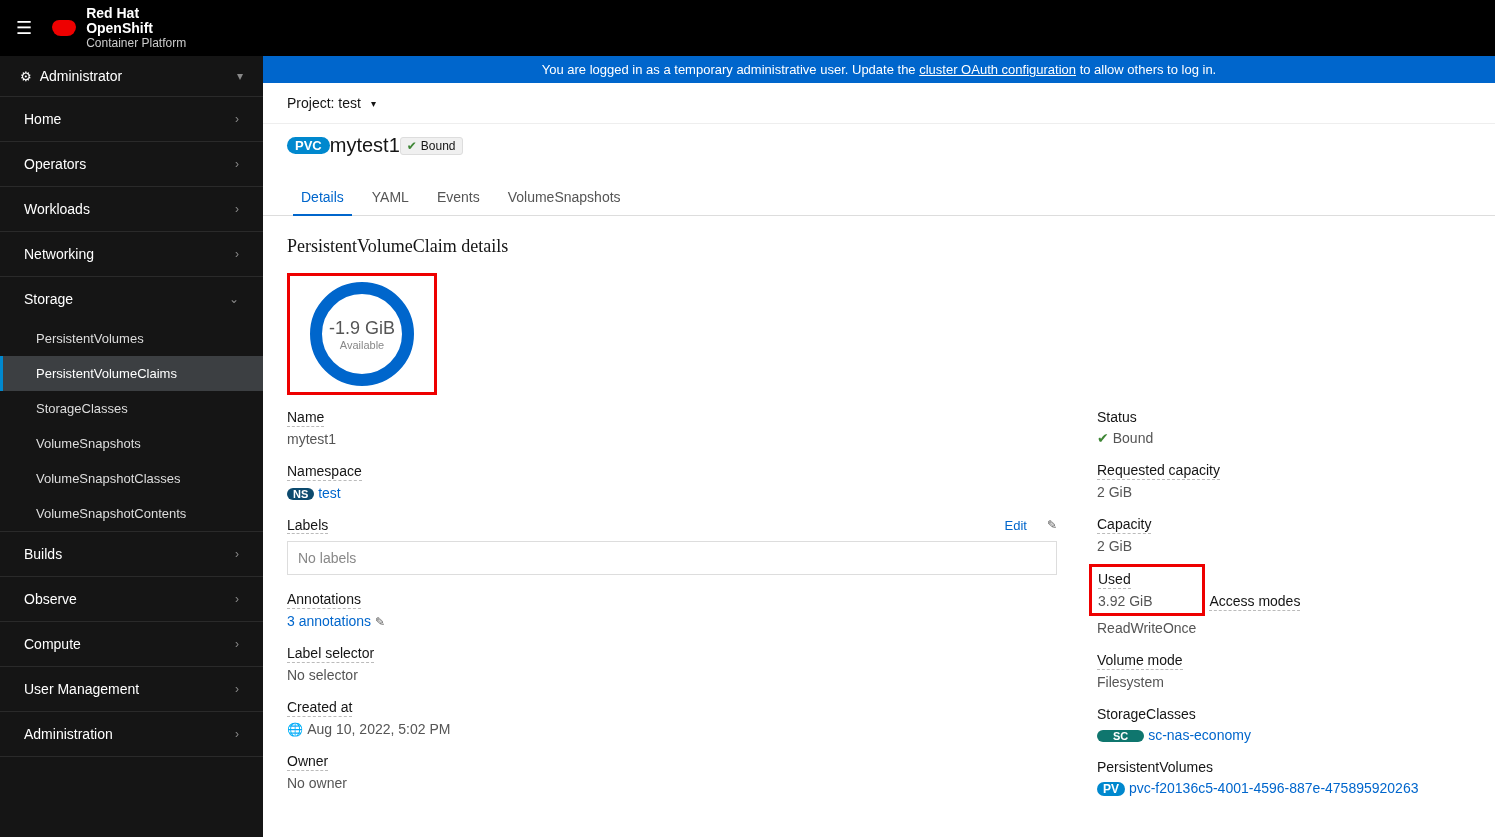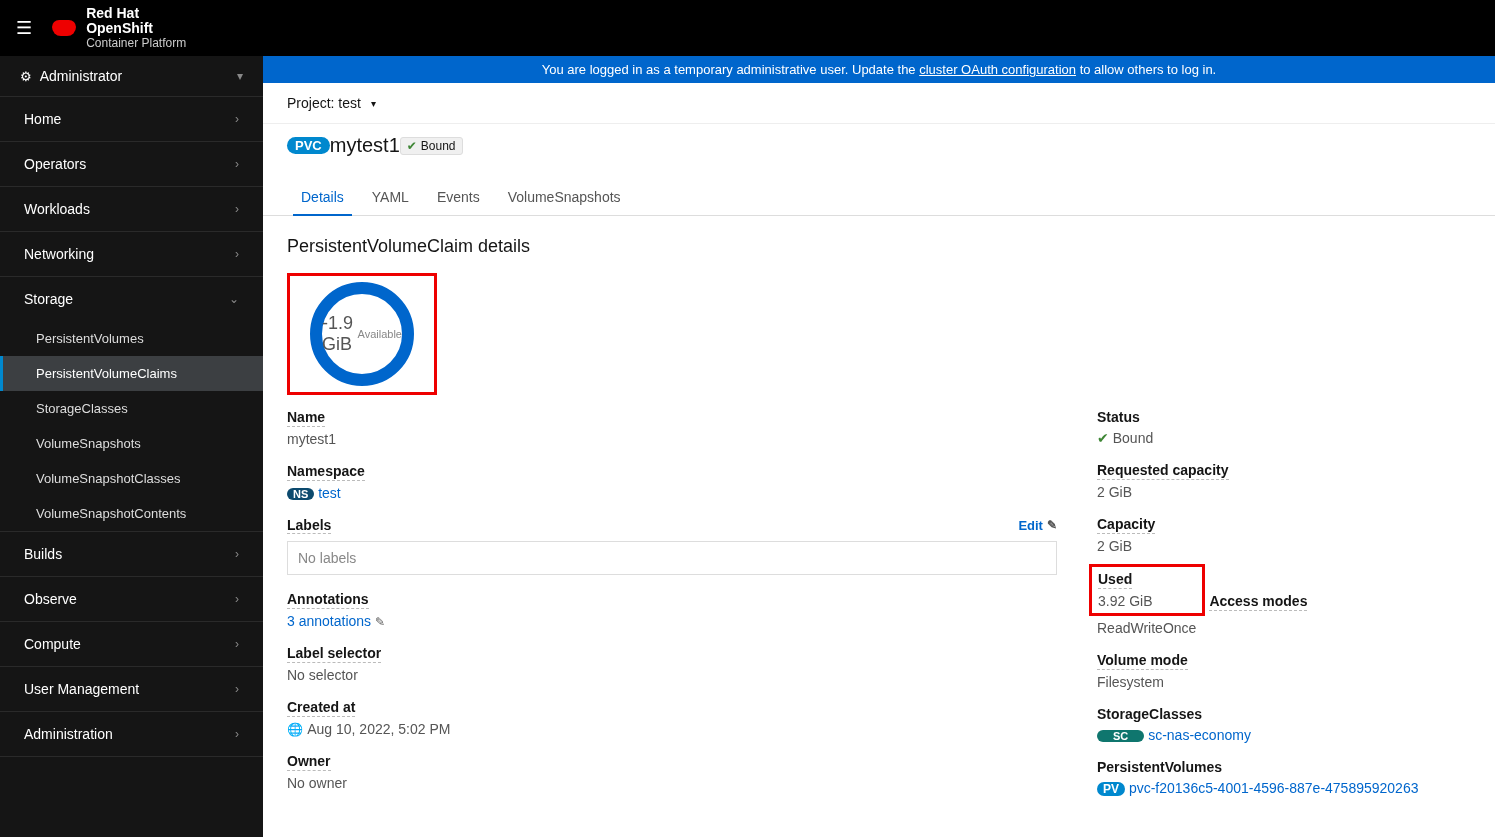--- a/index.html
+++ b/index.html
@@ -30,36 +30,36 @@
 .title-row { padding: 10px 24px 8px; display: flex; align-items: center; gap: 0; }
 .pvc-badge { background: #0088ce; color: #fff; border-radius: 10px; padding: 1px 8px; font-size: 13px; font-weight: 700; }
 .title-text { font-size: 20px; font-weight: 400; }
 .status-pill { display: inline-flex; align-items: center; background: #f0f0f0; border: 1px solid #ddd; border-radius: 3px; padding: 1px 6px; font-size: 12px; gap: 4px; }
 .status-pill .check { color: #3e8635; }
 .tabs { display: flex; border-bottom: 1px solid #ddd; padding: 0 24px; margin-top: 14px; }
 .tab { padding: 10px 14px; cursor: pointer; color: #555; position: relative; }
 .tab.active { color: #0066cc; }
 .tab.active::after { content: ""; position: absolute; bottom: -1px; left: 6px; right: 6px; height: 2px; background: #0066cc; }
 .content { padding: 20px 24px; }
-.section-title { font-size: 18px; font-weight: 400; margin-bottom: 16px; }
+.section-title { font-size: 18px; font-weight: 400; margin-bottom: 16px; font-family: Liberation Serif, serif; }
 .donut-box { border: 3px solid #e00; display: inline-block; padding: 6px 20px; margin-bottom: 14px; }
-.donut { width: 104px; height: 104px; border: 12px solid #0066cc; border-radius: 50%; display: flex; flex-direction: row; align-items: center; justify-content: center; }
+.donut { width: 104px; height: 104px; border: 12px solid #0066cc; border-radius: 50%; display: flex; flex-direction: column; align-items: center; justify-content: center; }
 .donut .big { font-size: 18px; color: #555; }
 .donut .small { font-size: 11px; color: #888; }
 .details-cols { display: flex; gap: 40px; }
 .col-left { flex: 0 0 770px; }
 .col-right { flex: 1; }
-.dl dt { font-weight: 700; font-size: 14px; margin-top: 16px; border-bottom: 1px dashed #bbb; display: inline-block; padding-bottom: 1px; }
+.dl dt { font-weight: 400; font-size: 14px; margin-top: 16px; border-bottom: 1px dashed #bbb; display: inline-block; padding-bottom: 1px; }
 .dl dt.first { margin-top: 0; }
 .dl dd { margin-top: 4px; font-size: 14px; color: #555; }
 .ns-pill { background: #0c4a6e; color: #fff; border-radius: 10px; padding: 0 6px; font-size: 11px; font-weight: 700; display: inline-block; }
 .link { color: #0066cc; cursor: pointer; }
 .labels-row { display: flex; align-items: center; justify-content: space-between; }
 .labels-box { border: 1px solid #ddd; padding: 8px 10px; color: #888; margin-top: 6px; }
-.edit-link { color: #0066cc; font-size: 13px; cursor: pointer; display: inline-flex; align-items: flex-start; gap: 4px; }
+.edit-link { color: #0066cc; font-size: 13px; cursor: pointer; display: inline-flex; align-items: flex-start; gap: 20px; }
 .pencil { color: #555; font-size: 12px; }
 .globe { font-size: 13px; margin-right: 4px; }
 .used-box { border: 3px solid #e00; display: inline-block; padding: 4px 50px 4px 6px; margin-top: 10px; margin-left: -8px; }
 .col-right dt { border-bottom: none; }
 .col-right dt.under { border-bottom: 1px dashed #bbb; }
 .scpill { background: #0f766e; color: #fff; border-radius: 10px; padding: 0 16px; font-size: 11px; font-weight: 700; display: inline-block; }
 .pvpill { background: #0088ce; color: #fff; border-radius: 10px; padding: 0 6px; font-size: 12px; font-weight: 700; display: inline-block; }
 .check-green { color: #3e8635; margin-right: 4px; }
 </style>
 </head>

